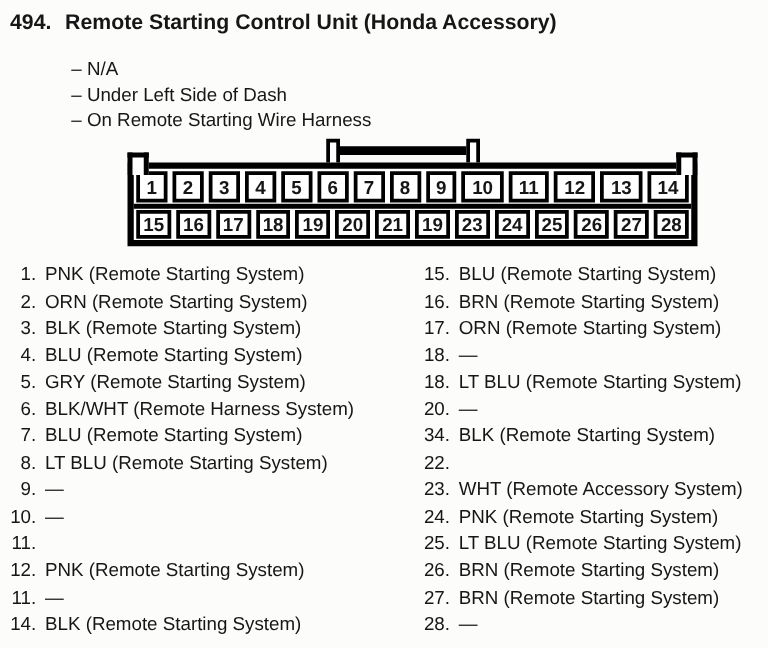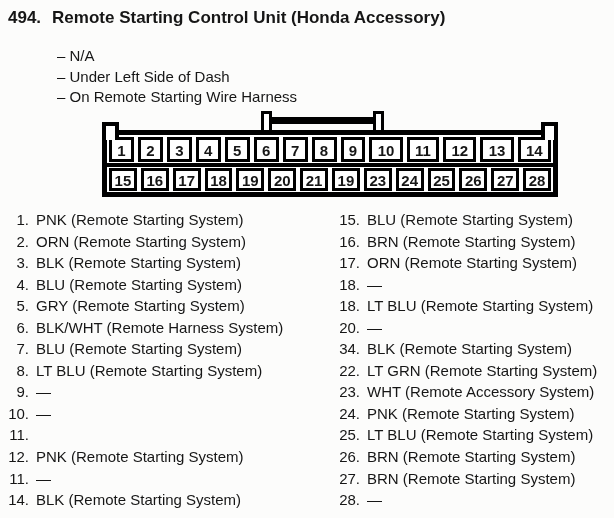--- a/index.html
+++ b/index.html
@@ -274,21 +274,20 @@
       <span class="pin-desc">—</span>
     </div>
 
     <div class="pin-row">
       <span class="pin-num">34.</span>
       <span class="pin-desc">BLK (Remote Starting System)</span>
     </div>
 
     <div class="pin-row">
       <span class="pin-num">22.</span>
-      <span class="pin-desc">LT GRN (Remote Starting System)</span>
     </div>
 
     <div class="pin-row">
       <span class="pin-num">23.</span>
       <span class="pin-desc">WHT (Remote Accessory System)</span>
     </div>
 
     <div class="pin-row">
       <span class="pin-num">24.</span>
       <span class="pin-desc">PNK (Remote Starting System)</span>

